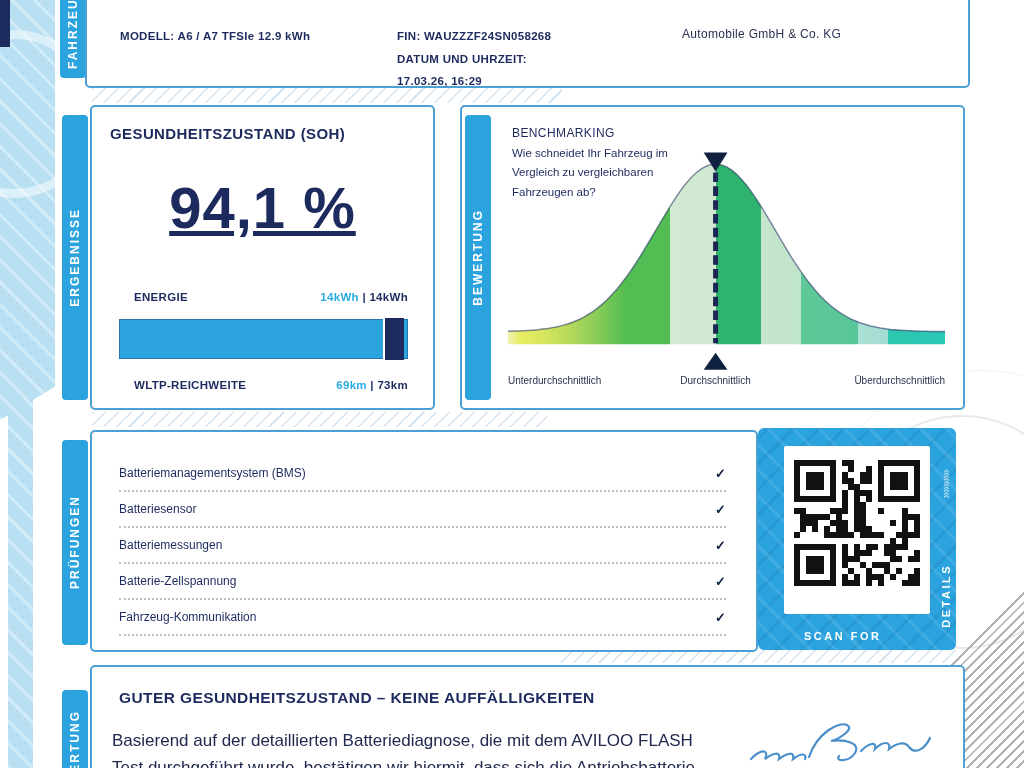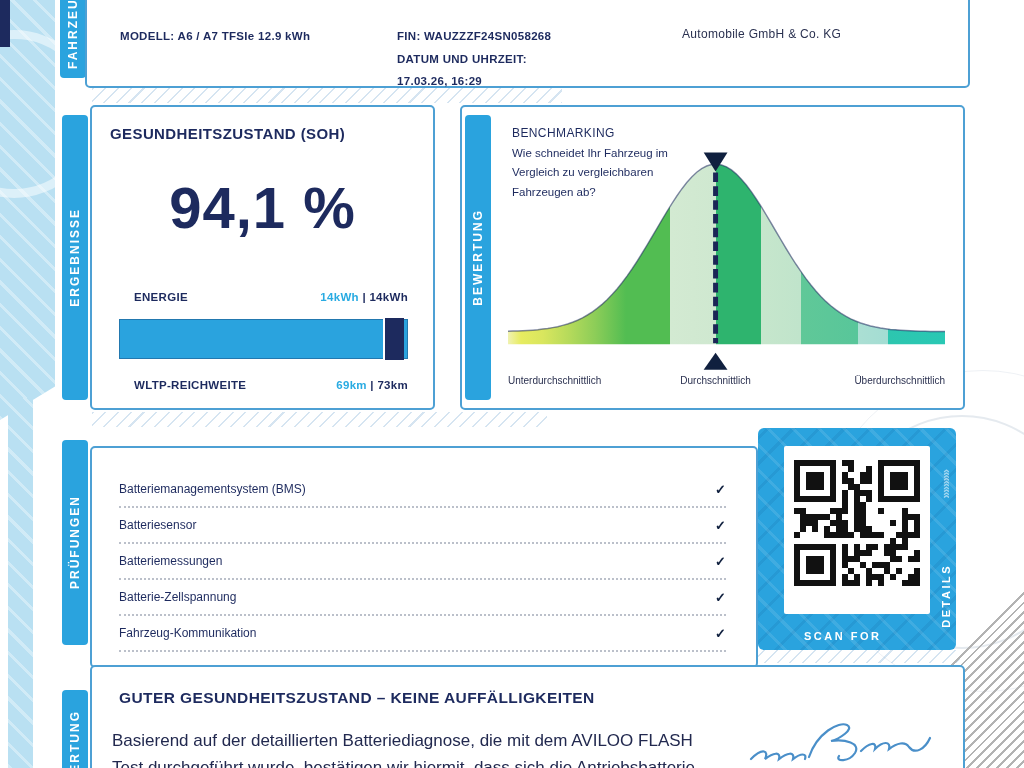--- a/index.html
+++ b/index.html
@@ -46,21 +46,21 @@
   .top-panel .line{position:absolute;font-size:11.5px;font-weight:bold;letter-spacing:.3px;margin-top:23px;}
   .t-model{left:33px;top:50px;}
   .t-fin{left:310px;top:50px;}
   .t-dtl{left:310px;top:73px;}
   .t-dt{left:310px;top:95px;}
   .t-company{left:595px;top:47px;font-weight:normal !important;font-size:12px !important;color:#2a3150;}
 
   
   .results-panel{left:90px;top:105px;width:345px;height:305px;}
   .rp-title{margin:18px 0 0 18px;font-size:15px;font-weight:bold;letter-spacing:.4px;}
-  .soh-value{text-align:center;margin-top:32px;font-size:58px;font-weight:bold;letter-spacing:1px;color:#1d2a5e;}
+  .soh-value{text-align:center;margin-top:32px;font-size:58px;font-weight:bold;letter-spacing:1px;color:#1d2a5e;text-decoration:underline;}
   .kv-row{position:absolute;left:42px;right:25px;display:flex;justify-content:space-between;
     font-size:11.5px;font-weight:bold;letter-spacing:.3px;}
   .row-energy{top:184px;}
   .row-range{top:272px;}
   .val-light{color:#29abe2;font-weight:bold;}
   .val-dark{color:#1d2a5e;font-weight:bold;}
   .soh-bar{position:absolute;left:27px;right:25px;top:212px;height:40px;background:#2aa3de;
     border:1px solid rgba(20,40,90,.35);box-sizing:border-box;}
   .soh-cap{position:absolute;right:3px;top:-2px;bottom:-2px;width:19px;background:#1d2a5e;
     border-left:2px solid #fff;}
@@ -73,21 +73,21 @@
   .bm-title{position:absolute;left:50px;top:19px;font-size:12px;font-weight:normal;letter-spacing:.4px;}
   .bm-question{position:absolute;left:50px;top:37px;width:178px;font-size:11.5px;line-height:1.68;color:#1d2a5e;}
   .bell-wrap{position:absolute;left:46px;right:18px;top:38px;height:228px;}
   .bell-wrap svg{width:100%;height:100%;}
   .bm-axis{position:absolute;left:46px;right:18px;top:268px;height:16px;font-size:10px;color:#2b3150;}
   .bm-axis .ax-l{position:absolute;left:0;}
   .bm-axis .ax-c{position:absolute;left:47.5%;transform:translateX(-50%);}
   .bm-axis .ax-r{position:absolute;right:0;}
 
   
-  .checks-panel{left:90px;top:446px;width:668px;height:222px;}
+  .checks-panel{left:90px;top:430px;width:668px;height:222px;}
   .check-rows{margin:24px 30px 0 27px;}
   .check-row{display:flex;justify-content:space-between;align-items:center;height:34px;
     border-bottom:2px dotted rgba(120,130,150,.5);font-size:12px;color:#1d2a5e;}
   .check-mark{font-size:13px;font-weight:bold;color:#10203f;}
 
   
   .qr-panel{position:absolute;left:758px;top:428px;width:198px;height:222px;background:#2aa3de;
     border-radius:6px;overflow:hidden;}
   .qr-pattern{position:absolute;inset:0;
     background:

